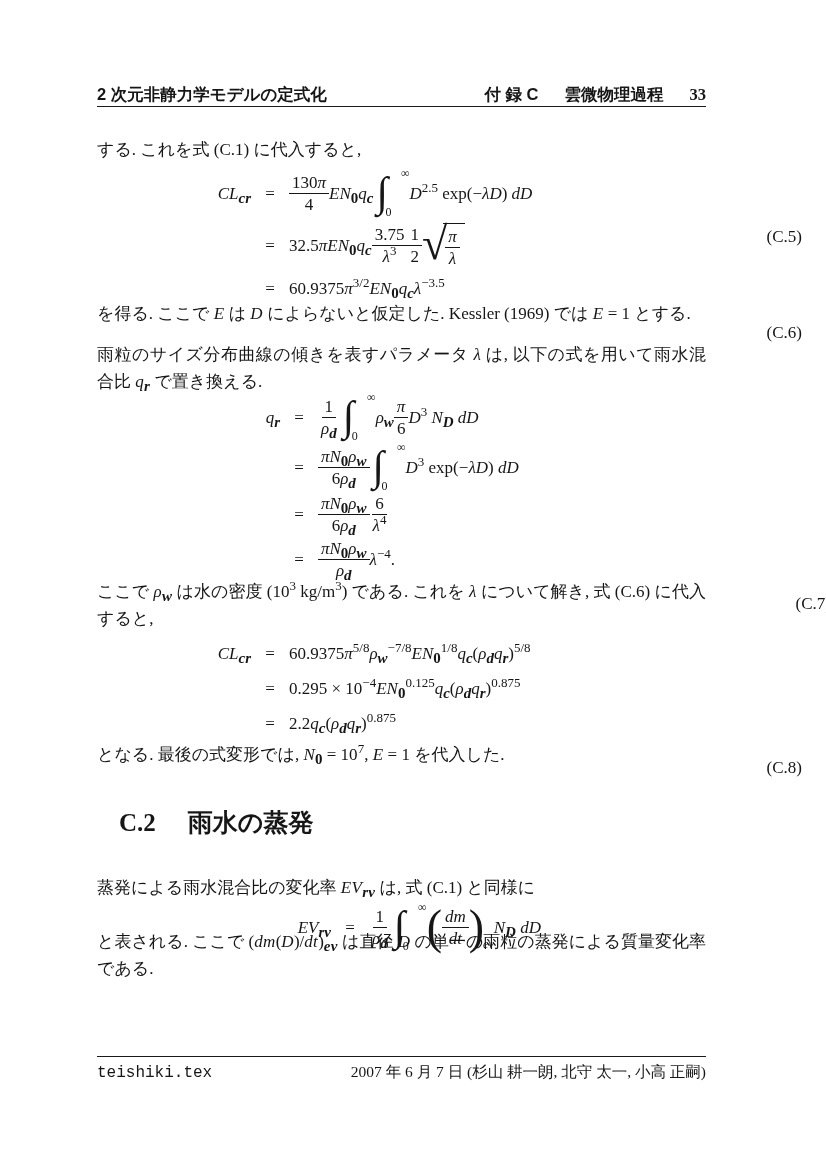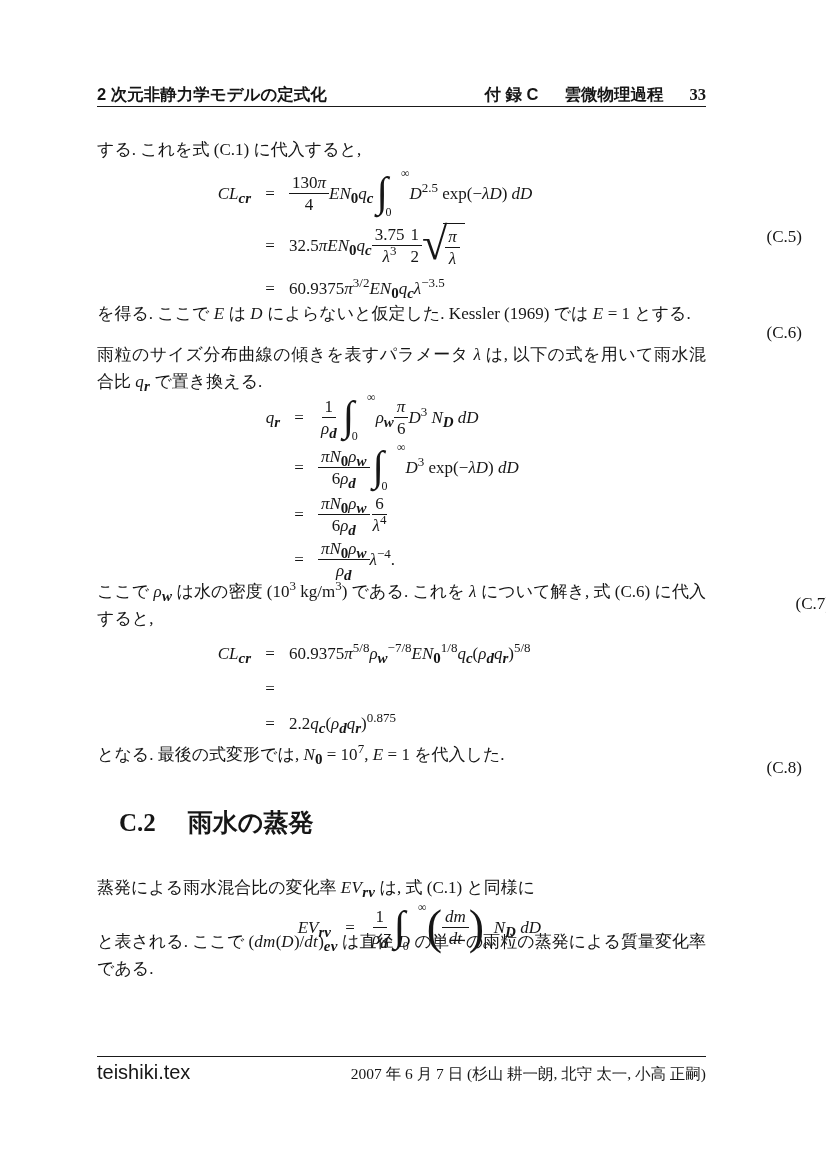--- a/index.html
+++ b/index.html
@@ -55,21 +55,21 @@
   .psub{font-size:12px;position:relative;top:17px;margin-left:-1px;}
 
   
   .sec-head{top:806px;font-size:25px;line-height:32px;font-weight:bold;padding-left:22px;}
   .sec-head .sec-num{font-family:"Liberation Serif","DejaVu Serif",serif;margin-right:32px;}
   .sec-head .sec-title{font-family:"Liberation Sans","DejaVu Sans",sans-serif;}
 
   
   .frule{top:1056px;border-top:1.3px solid #1a1a1a;height:0;}
   .pg-footer{top:1061px;display:flex;justify-content:space-between;align-items:baseline;font-size:15.5px;line-height:22px;}
-  .mono{font-family:Liberation Sans, sans-serif;font-size:20px;}
+  .mono{font-family:Liberation Mono, monospace;font-size:16px;}
 
   
   #p1{top:136px;} #eq1{top:170px;} #p2{top:300px;} #p3{top:341px;}
   #eq2{top:394px;} #p4{top:578px;} #eq3{top:640px;} #p5{top:741px;}
   #p6{top:874px;} #eq4{top:904px;} #p7{top:928px;}
 </style>
 </head>
 <body>
 
 <div class="abs pg-header">
@@ -213,20 +213,23 @@
     <div class="eqrow">
       <span class="eq-lhs"><i>CL<sub>cr</sub></i></span>
       <span class="eq-rel">=</span>
       <span class="eq-rhs">
         <span class="mathtext">60.9375<i>π</i><sup>5/8</sup><i>ρ<sub>w</sub></i><sup>−7/8</sup><i>EN</i><sub>0</sub><sup>1/8</sup><i>q<sub>c</sub></i>(<i>ρ<sub>d</sub>q<sub>r</sub></i>)<sup>5/8</sup></span>
       </span>
     </div>
     <div class="eqrow">
       <span class="eq-lhs"></span>
       <span class="eq-rel">=</span>
+      <span class="eq-rhs">
+        <span class="mathtext">0.295 × 10<sup>−4</sup><i>EN</i><sub>0</sub><sup>0.125</sup><i>q<sub>c</sub></i>(<i>ρ<sub>d</sub>q<sub>r</sub></i>)<sup>0.875</sup></span>
+      </span>
     </div>
     <div class="eqrow">
       <span class="eq-lhs"></span>
       <span class="eq-rel">=</span>
       <span class="eq-rhs">
         <span class="mathtext">2.2<i>q<sub>c</sub></i>(<i>ρ<sub>d</sub>q<sub>r</sub></i>)<sup>0.875</sup></span>
       </span>
       <span class="eq-tag">(C.8)</span>
     </div>
   </div>

